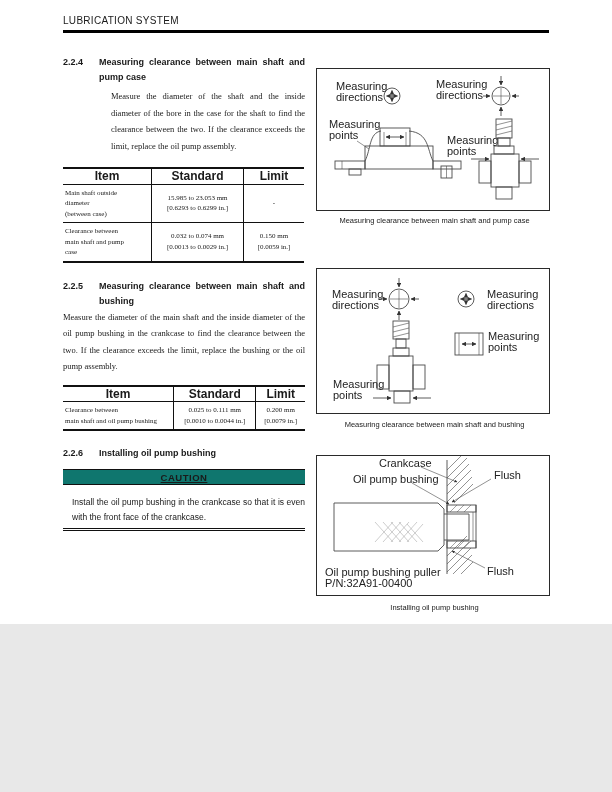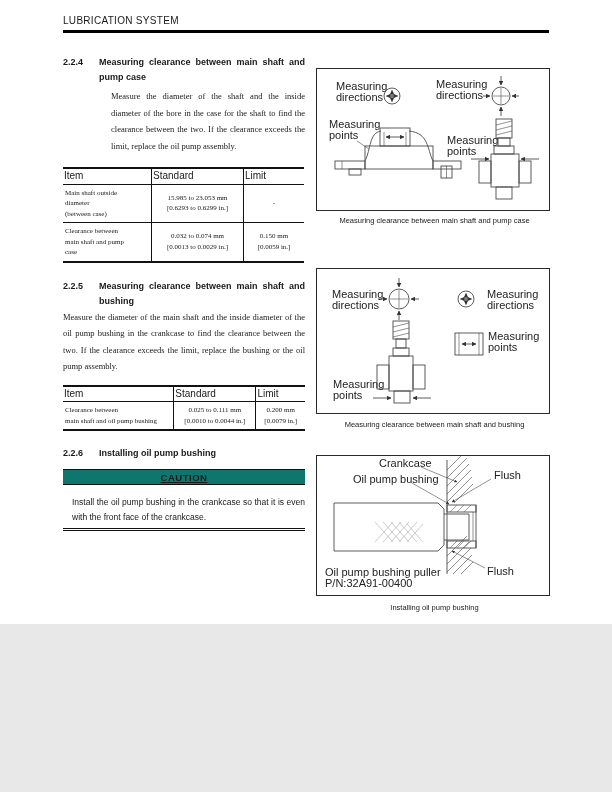--- a/index.html
+++ b/index.html
@@ -19,22 +19,22 @@
   .heading{display:flex;font-weight:bold;font-size:9px;line-height:15px;}
   .hnum{flex:0 0 36px;}
   .htitle{flex:1;text-align:justify;}
 
   
   .body-text{font-family:"Liberation Serif",serif;font-size:8.5px;line-height:16.5px;text-align:justify;}
 
   
   table.spec{border-collapse:collapse;table-layout:fixed;border-top:2px solid #111;border-bottom:2px solid #111;
              font-size:7px;line-height:10.5px;}
-  table.spec th{font-family:"Liberation Sans",sans-serif;font-weight:normal;font-size:10px;
-                border-bottom:1.5px solid #111;padding:2px 1px;text-align:left;}
+  table.spec th{font-family:"Liberation Sans",sans-serif;font-weight:bold;font-size:12px;
+                border-bottom:1.5px solid #111;padding:2px 1px;text-align:center;}
   table.spec td{font-family:"Liberation Serif",serif;vertical-align:middle;padding:3px 2px;}
   table.spec th + th, table.spec td + td{border-left:1px solid #111;}
   table.spec tr.r2 td{border-top:1px solid #111;}
   td.c-item{text-align:left;padding-left:3px;}
   td.c-std,td.c-lim{text-align:center;}
   #t1 .w-item{width:86px;} #t1 .w-std{width:89px;} #t1 .w-lim{width:58px;}
   #t2 .w-item{width:110px;} #t2 .w-std{width:80px;} #t2 .w-lim{width:47px;}
 
   
   .caution{border-bottom:3px double #111;padding-bottom:3px;}

